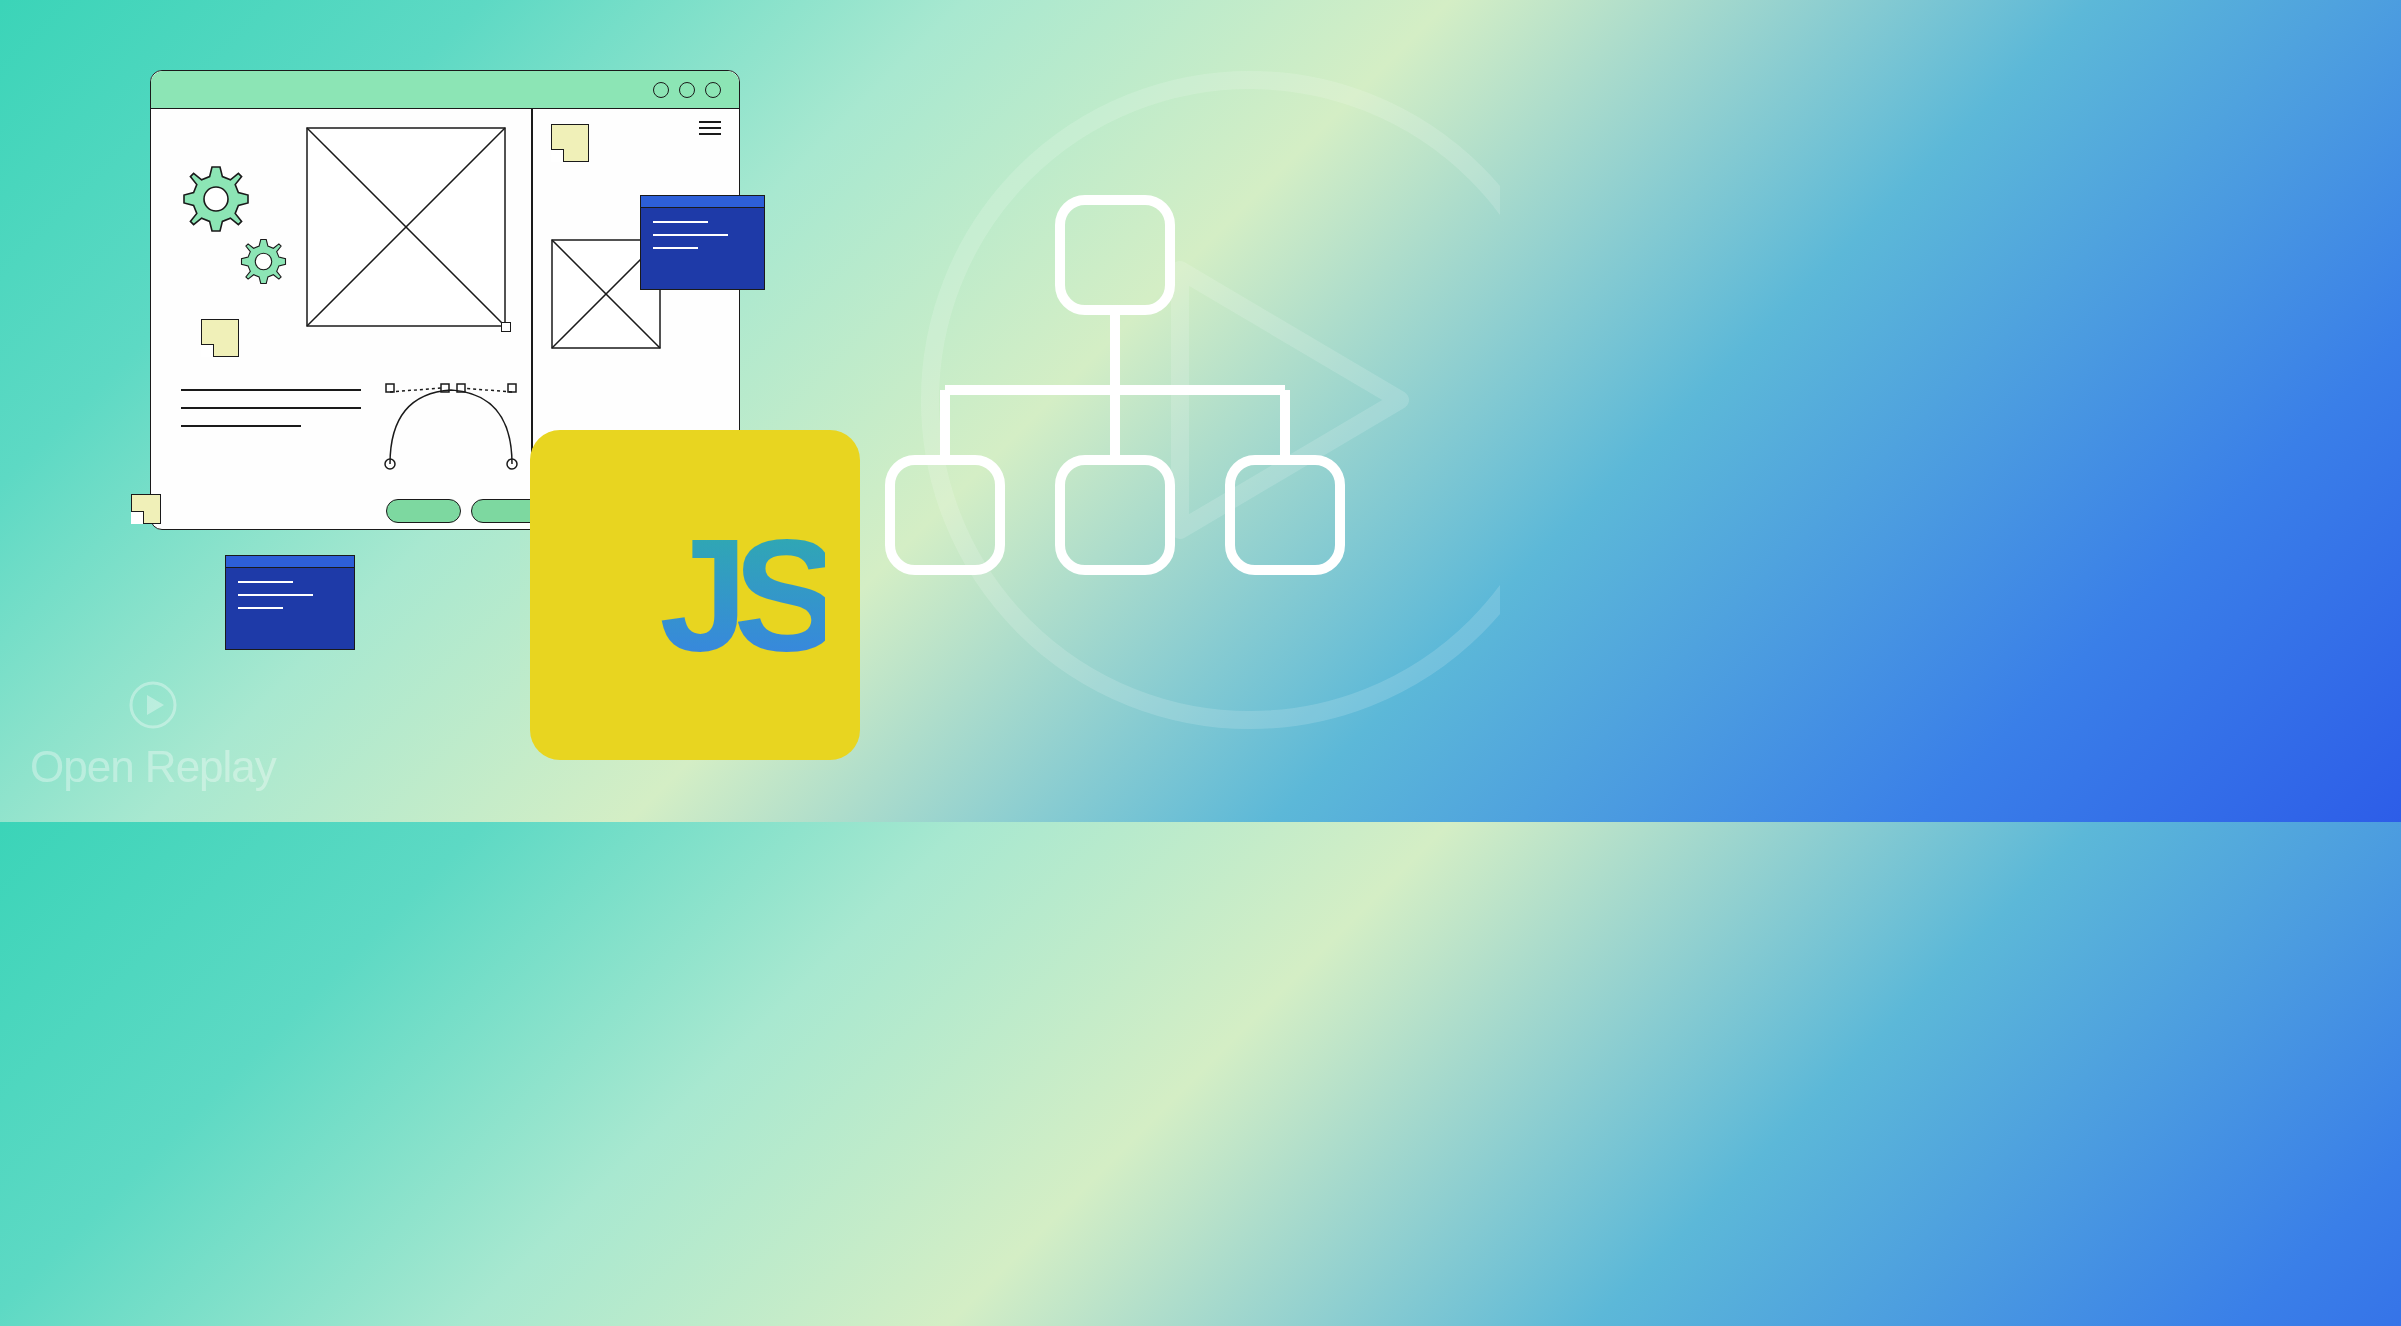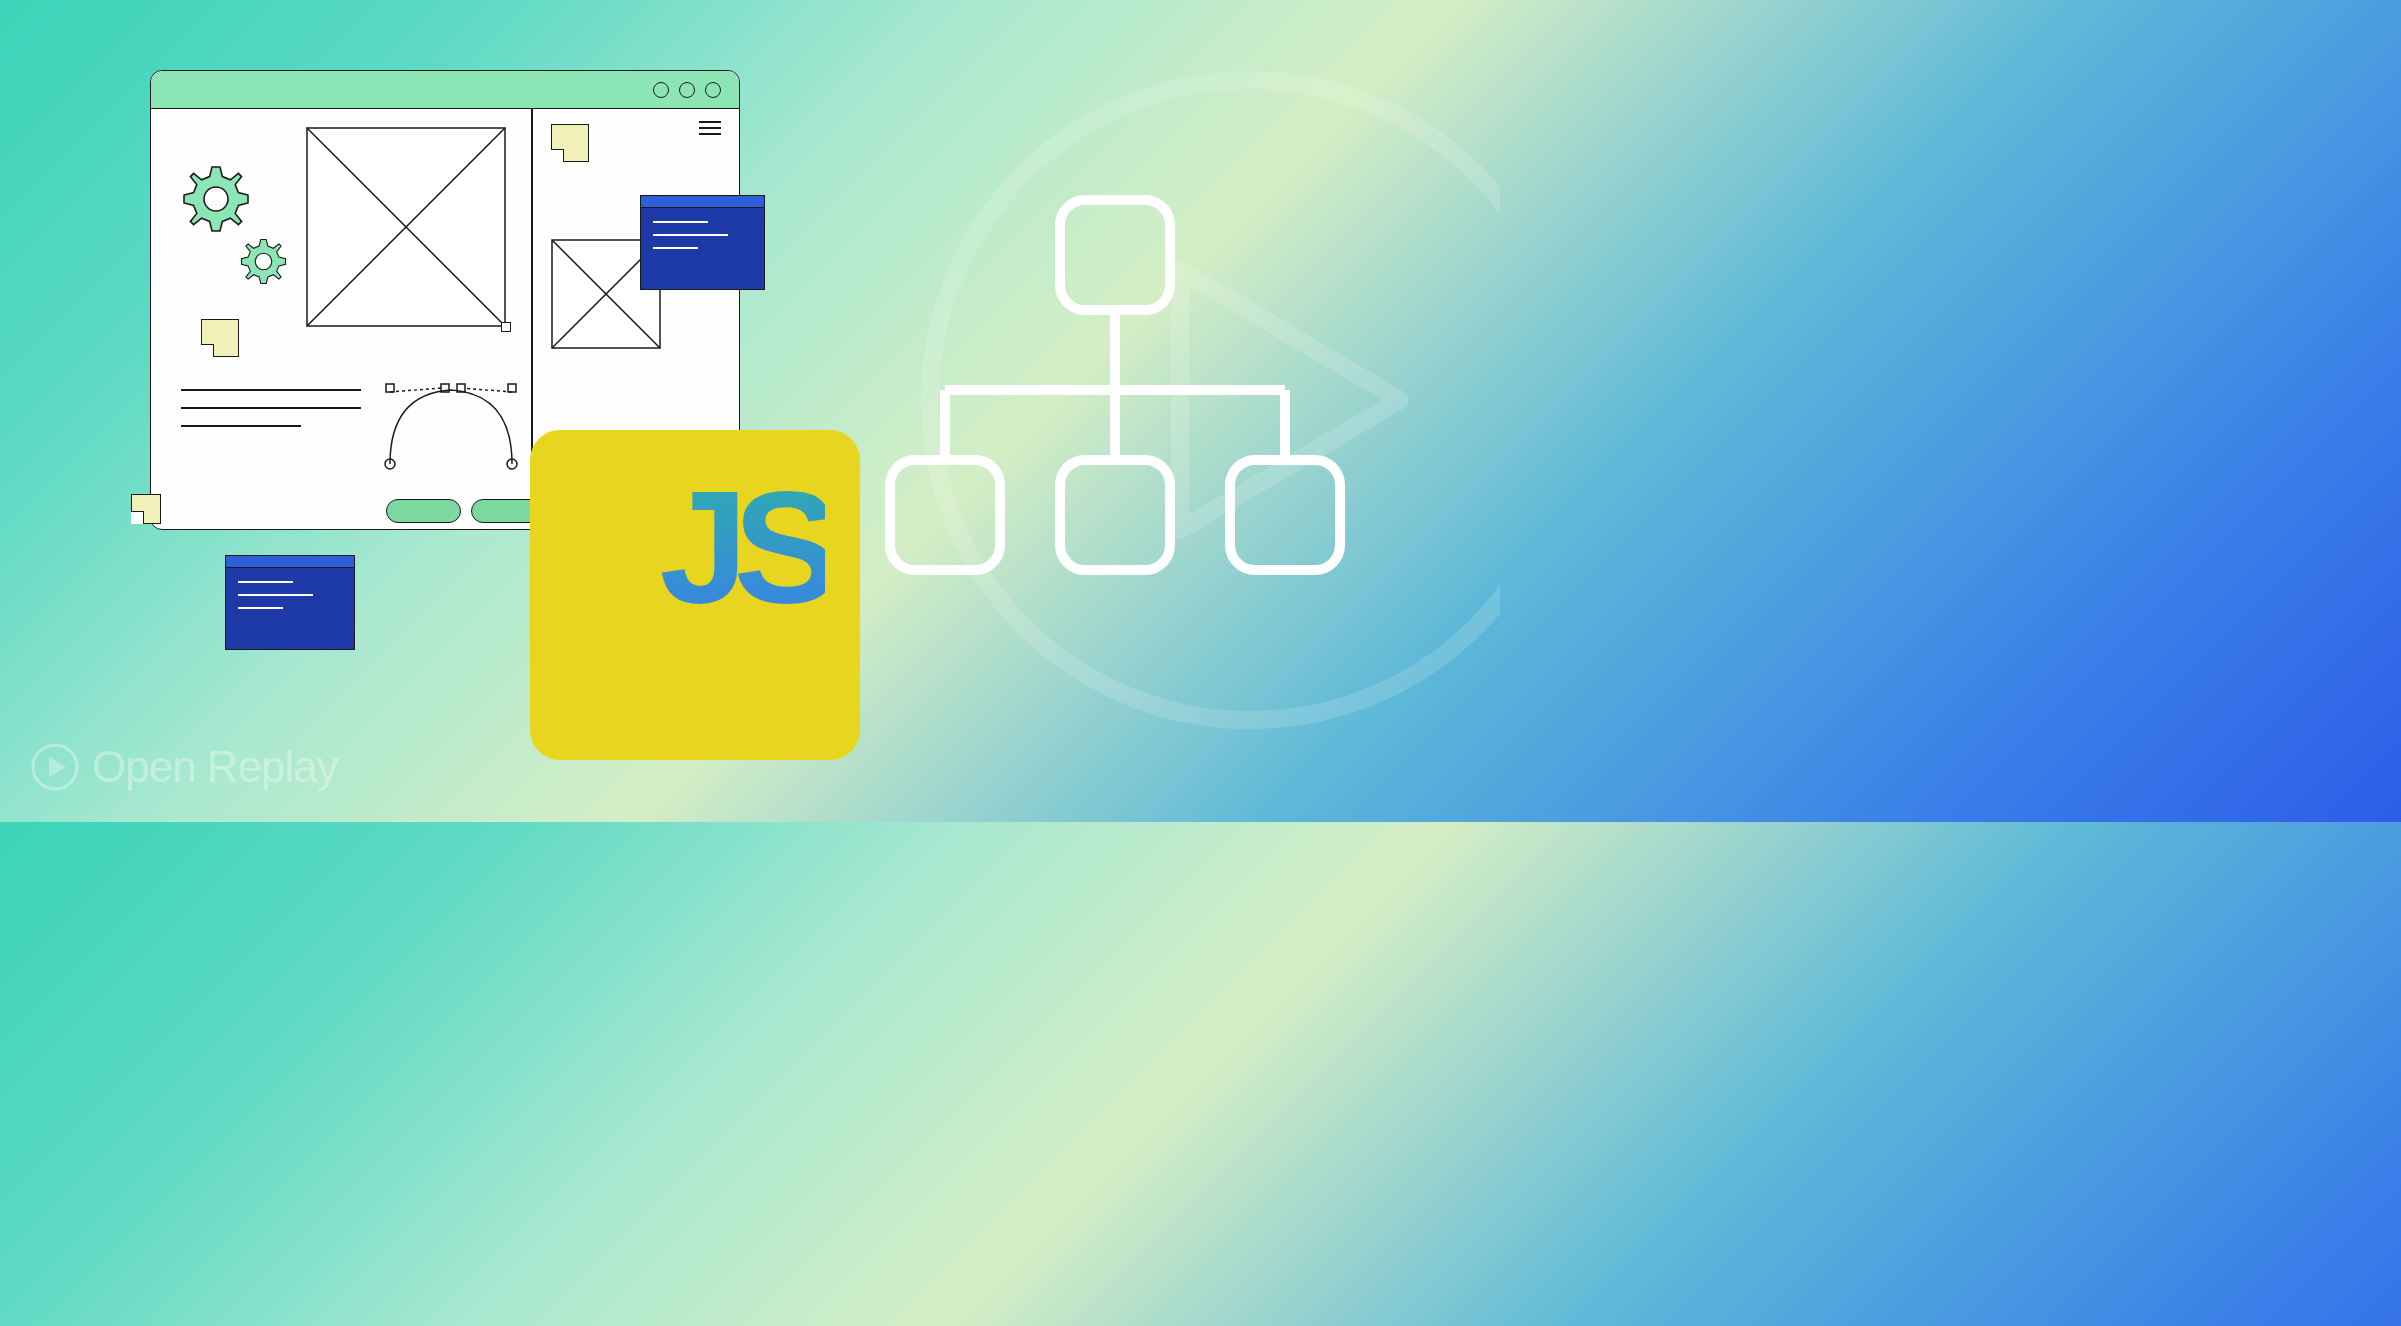--- a/index.html
+++ b/index.html
@@ -144,21 +144,21 @@
 
 .js-logo {
   position: absolute;
   left: 530px;
   top: 430px;
   width: 330px;
   height: 330px;
   background: #e8d520;
   border-radius: 30px;
   display: flex;
-  align-items: flex-start;
+  align-items: center;
   justify-content: flex-end;
   padding: 25px 35px;
 }
 .js-text {
   font-size: 160px;
   font-weight: bold;
   font-family: 'Arial Black', sans-serif;
   background: linear-gradient(180deg, #2db0a8 0%, #3a7fe8 100%);
   -webkit-background-clip: text;
   background-clip: text;
@@ -172,23 +172,24 @@
   left: 870px;
   top: 190px;
 }
 
 
 .openreplay-logo {
   position: absolute;
   left: 30px;
   bottom: 30px;
   display: flex;
-  align-items: flex-start;
+  align-items: center;
   gap: 12px;
   opacity: 0.35;
+  flex-direction: column;
 }
 .or-text {
   font-size: 44px;
   font-weight: 300;
   color: #fff;
   letter-spacing: -1px;
 }
 </style>
 </head>
 <body>

